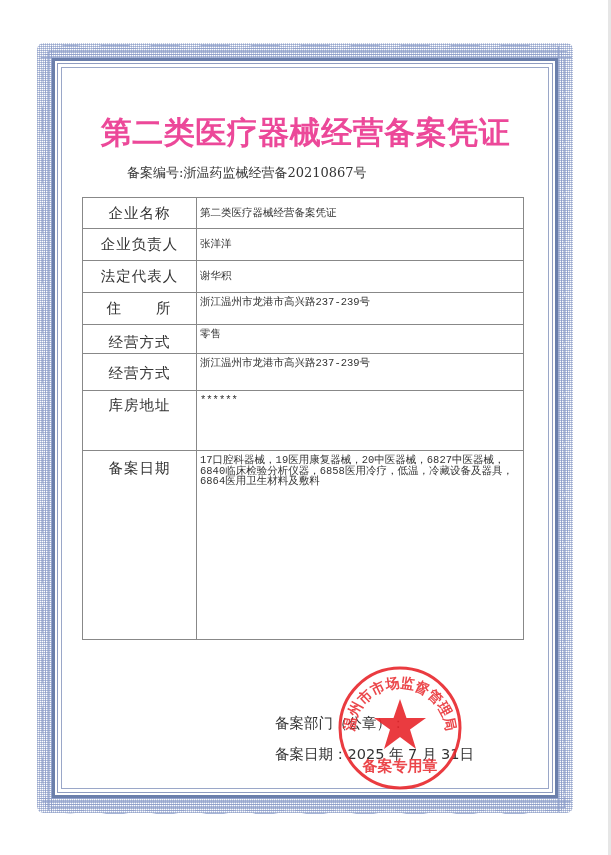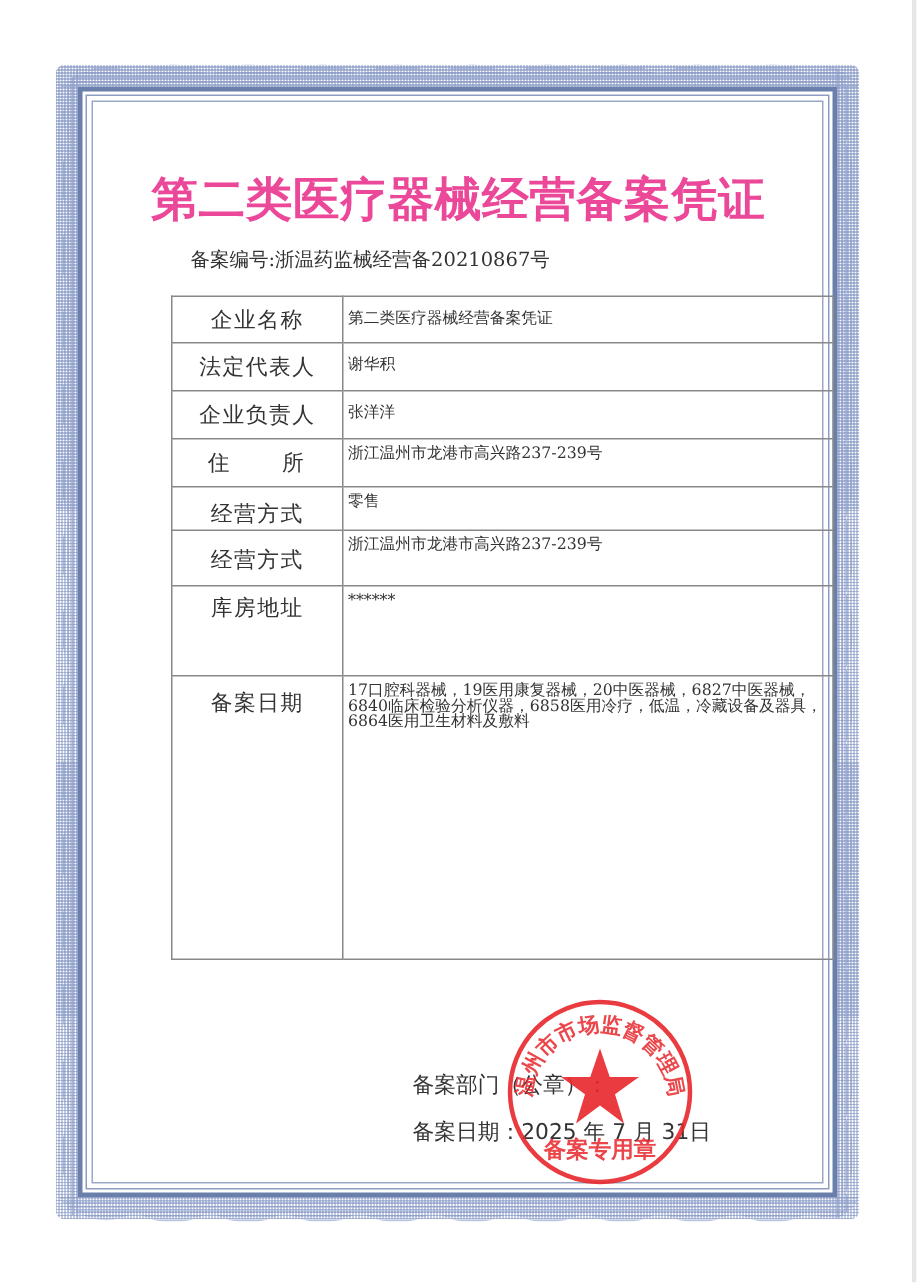--- a/index.html
+++ b/index.html
@@ -44,40 +44,40 @@
       font-size: 31px; font-weight: bold; color: #ec4899; letter-spacing: 0.5px;
       font-family: "DejaVu Serif", serif;
     }
     .record-no {
       position: absolute; left: 127px; top: 164px; font-size: 12.5px; color: #333;
     }
     .record-no .label { font-size: 13px; margin-top: 24px; }
     .record-no .value { font-size: 13px; }
     table.info {
       position: absolute; left: 82px; top: 197px; width: 442px;
-      border-collapse: collapse; table-layout: fixed; margin-left: 32px;
+      border-collapse: collapse; table-layout: fixed;
     }
     table.info td {
       border: 1.5px solid #888;
       padding: 0;
       vertical-align: top;
     }
     td.lbl {
       width: 113px; text-align: center; font-size: 14.5px; color: #333;
       letter-spacing: 1px;
       font-family: "DejaVu Sans", sans-serif;
       font-weight: normal;
     }
     td.val {
       font-size: 10.5px; color: #333; padding: 0 3px !important;
       line-height: 11px;
     }
     .lbl-inner { display: block; padding-top: 6px; }
     .val-inner { display: block; padding-top: 9px; }
-    .val-top { display: block; padding-top: 4px; }
+    .val-top { display: block; padding-top: 4px; font-family: Liberation Mono, monospace; }
     .spread { letter-spacing: 2px; text-align: center; }
     .footer-line {
       position: absolute; left: 275px; font-size: 14.5px; color: #333;
       font-family: "DejaVu Sans", sans-serif;
     }
     .stamp { position: absolute; left: 336px; top: 665px; width: 128px; height: 128px; }
   </style>
 </head>
 <body>
 
@@ -120,32 +120,32 @@
       <tr style="height:31px">
     <td class="lbl">
           <span class="lbl-inner">企业名称</span>
         </td>
     <td class="val">
           <span class="val-inner">第二类医疗器械经营备案凭证</span>
         </td>
   </tr>
   <tr style="height:32px">
     <td class="lbl">
+          <span class="lbl-inner">企业负责人</span>
+        </td>
+    <td class="val">
+          <span class="val-inner">张洋洋</span>
+        </td>
+  </tr>
+  <tr style="height:32px">
+    <td class="lbl">
           <span class="lbl-inner">法定代表人</span>
         </td>
     <td class="val">
           <span class="val-inner">谢华积</span>
-        </td>
-  </tr>
-  <tr style="height:32px">
-    <td class="lbl">
-          <span class="lbl-inner">企业负责人</span>
-        </td>
-    <td class="val">
-          <span class="val-inner">张洋洋</span>
         </td>
   </tr>
   <tr style="height:32px">
     <td class="lbl">
           <span class="lbl-inner spread">住　　所</span>
         </td>
     <td class="val">
           <span class="val-top">浙江温州市龙港市高兴路237-239号</span>
         </td>
   </tr>

